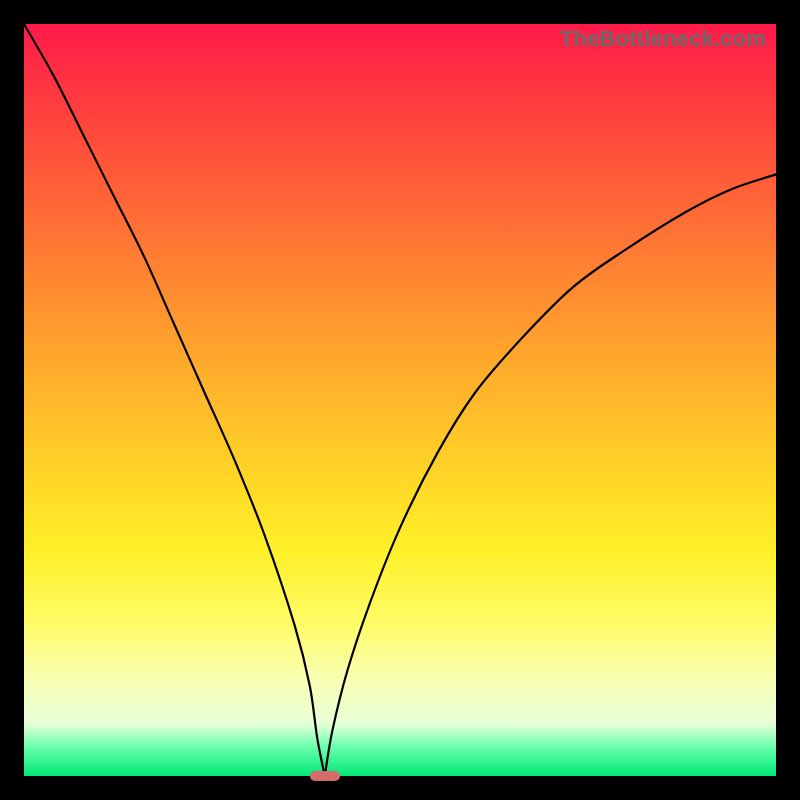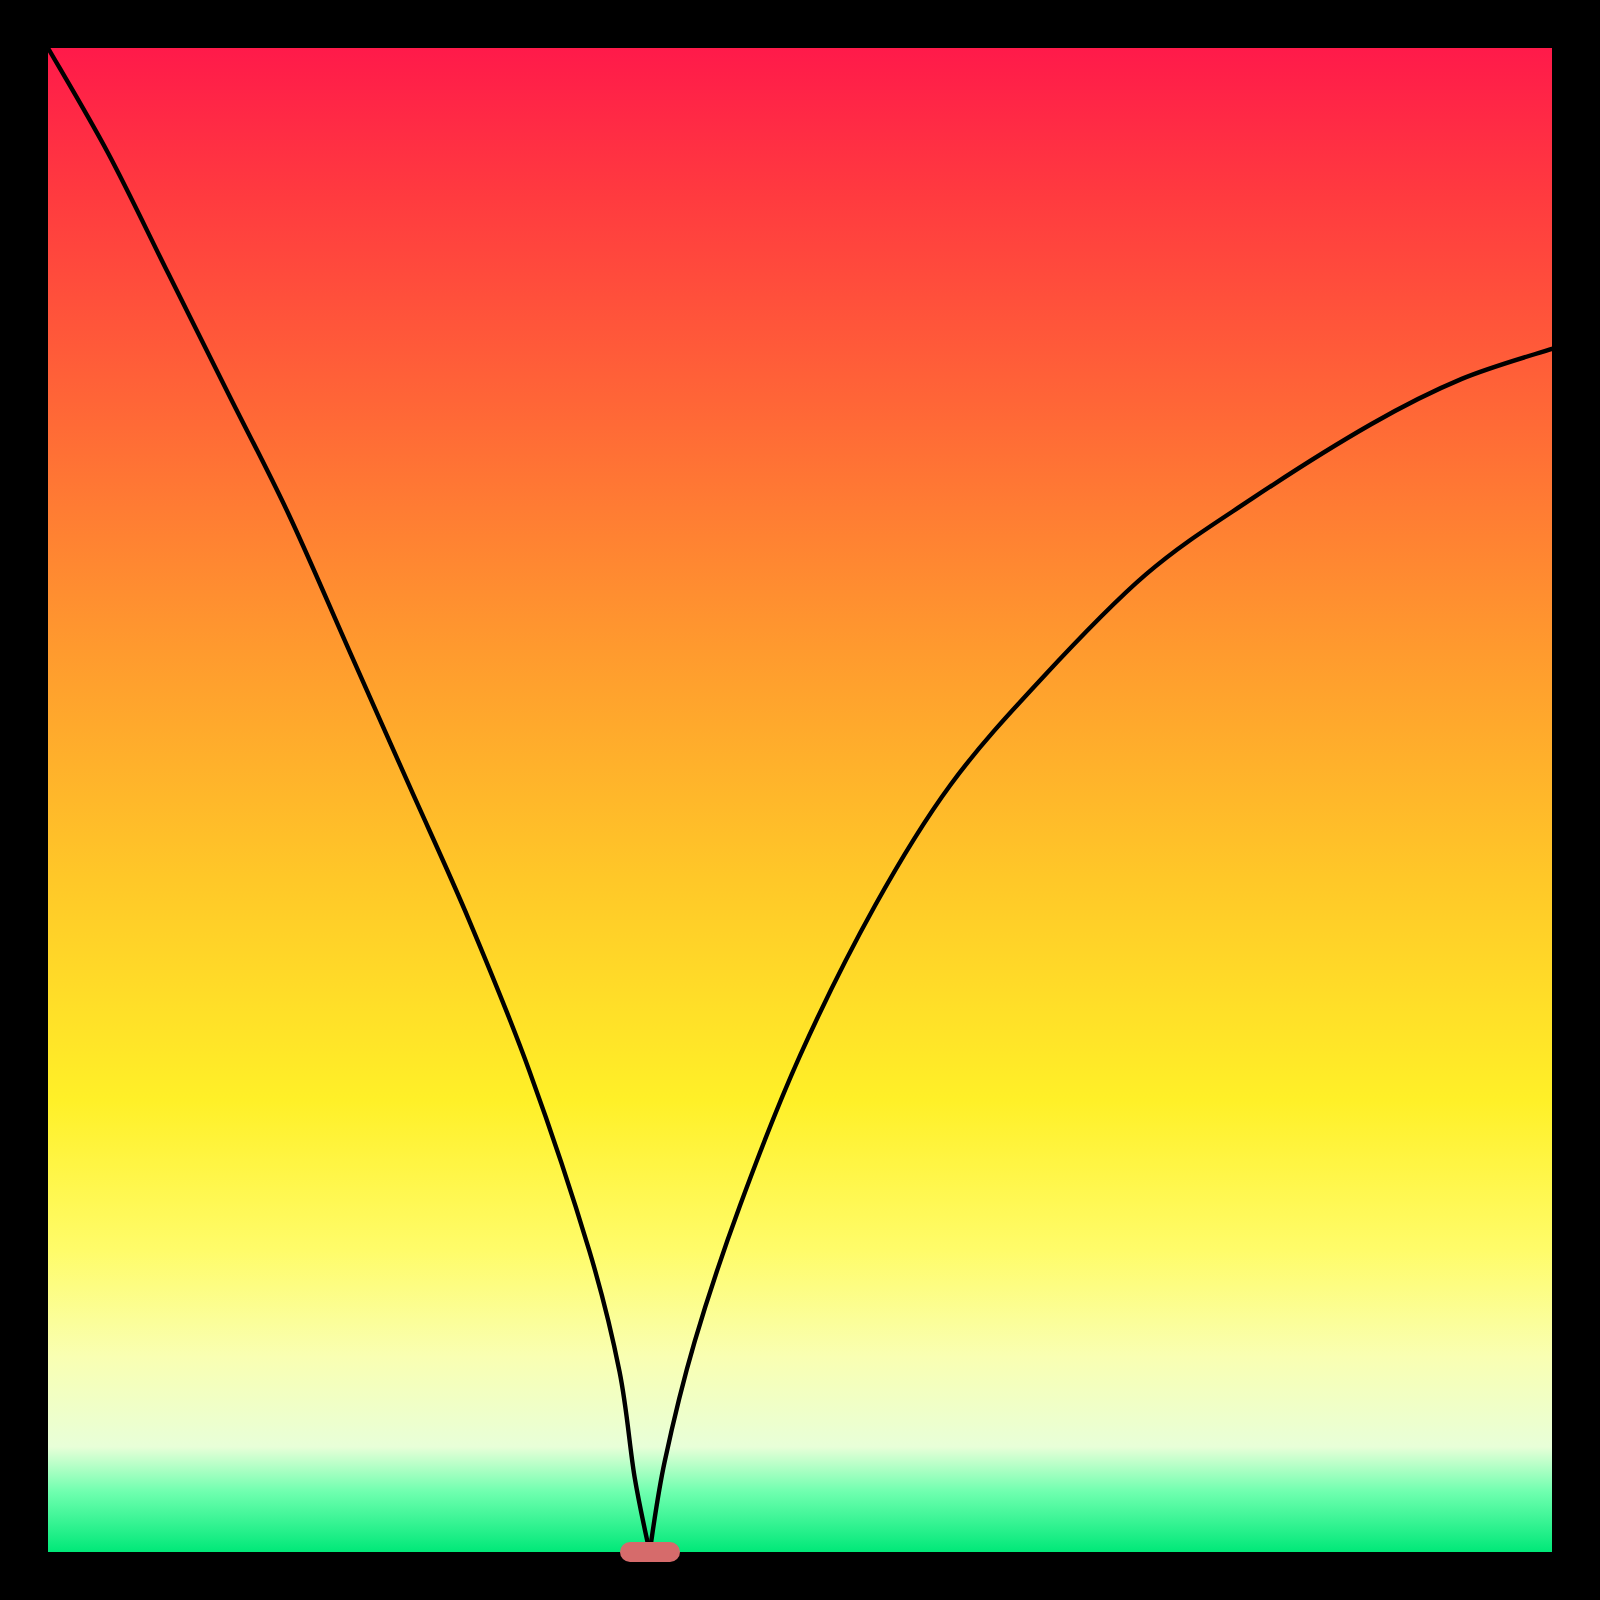--- a/index.html
+++ b/index.html
@@ -57,19 +57,20 @@
     height: 10px;
     border-radius: 6px;
     background: #d66b6b;
   }
 </style>
 </head>
 <body>
 
 <div class="frame">
   <div class="plot-area">
+    <div class="watermark">TheBottleneck.com</div>
     <svg class="curves" viewBox="0 0 752 752" preserveAspectRatio="none">
       <path id="curve-left" fill="none" stroke="#000" stroke-width="2.2" stroke-linecap="round" d="M 0.00 0.00 C 5.01 8.77, 20.05 33.84, 30.08 52.64 C 40.11 71.44, 50.13 92.75, 60.16 112.80 C 70.19 132.85, 80.21 152.91, 90.24 172.96 C 100.27 193.01, 110.29 211.81, 120.32 233.12 C 130.35 254.43, 140.37 278.24, 150.40 300.80 C 160.43 323.36, 170.45 345.92, 180.48 368.48 C 190.51 391.04, 200.53 412.35, 210.56 436.16 C 220.59 459.97, 230.61 483.79, 240.64 511.36 C 250.67 538.93, 263.20 576.53, 270.72 601.60 C 278.24 626.67, 282.00 642.96, 285.76 661.76 C 289.52 680.56, 290.77 699.36, 293.28 714.40 C 295.79 729.44, 299.55 745.73, 300.80 752.00"></path>
       <path id="curve-right" fill="none" stroke="#000" stroke-width="2.2" stroke-linecap="round" d="M 300.80 752.00 C 302.05 744.48, 304.56 724.43, 308.32 706.88 C 312.08 689.33, 317.09 668.03, 323.36 646.72 C 329.63 625.41, 337.15 602.85, 345.92 579.04 C 354.69 555.23, 364.72 528.91, 376.00 503.84 C 387.28 478.77, 401.07 451.20, 413.60 428.64 C 426.13 406.08, 437.41 387.28, 451.20 368.48 C 464.99 349.68, 480.03 333.39, 496.32 315.84 C 512.61 298.29, 531.41 278.24, 548.96 263.20 C 566.51 248.16, 582.80 238.13, 601.60 225.60 C 620.40 213.07, 644.21 198.03, 661.76 188.00 C 679.31 177.97, 691.84 171.71, 706.88 165.44 C 721.92 159.17, 744.48 152.91, 752.00 150.40"></path>
     </svg>
     <div id="marker" class="marker" style="left: 285.76px; width: 30.08px; bottom: -5px;"></div>
   </div>
 </div>
 
 </body></html>

